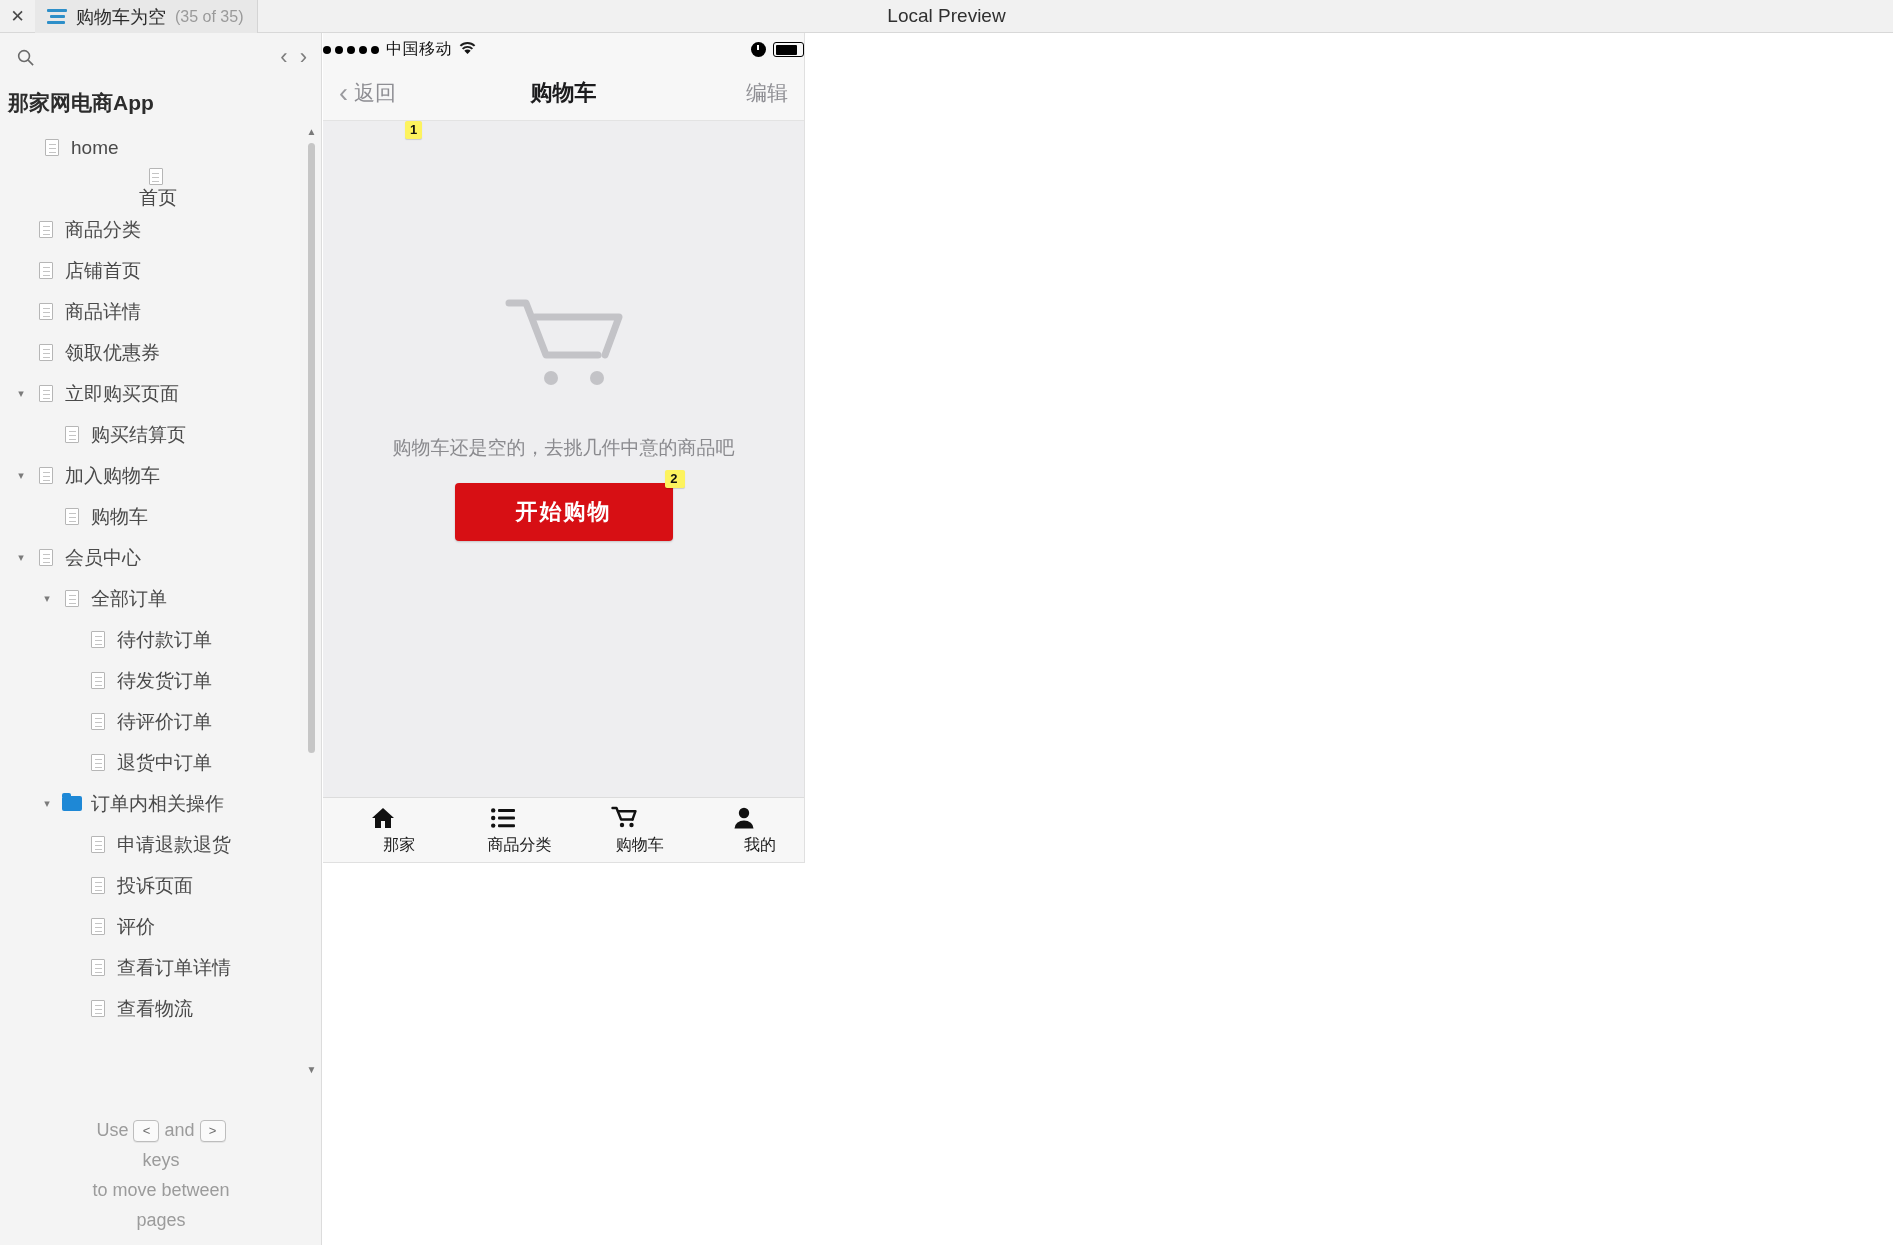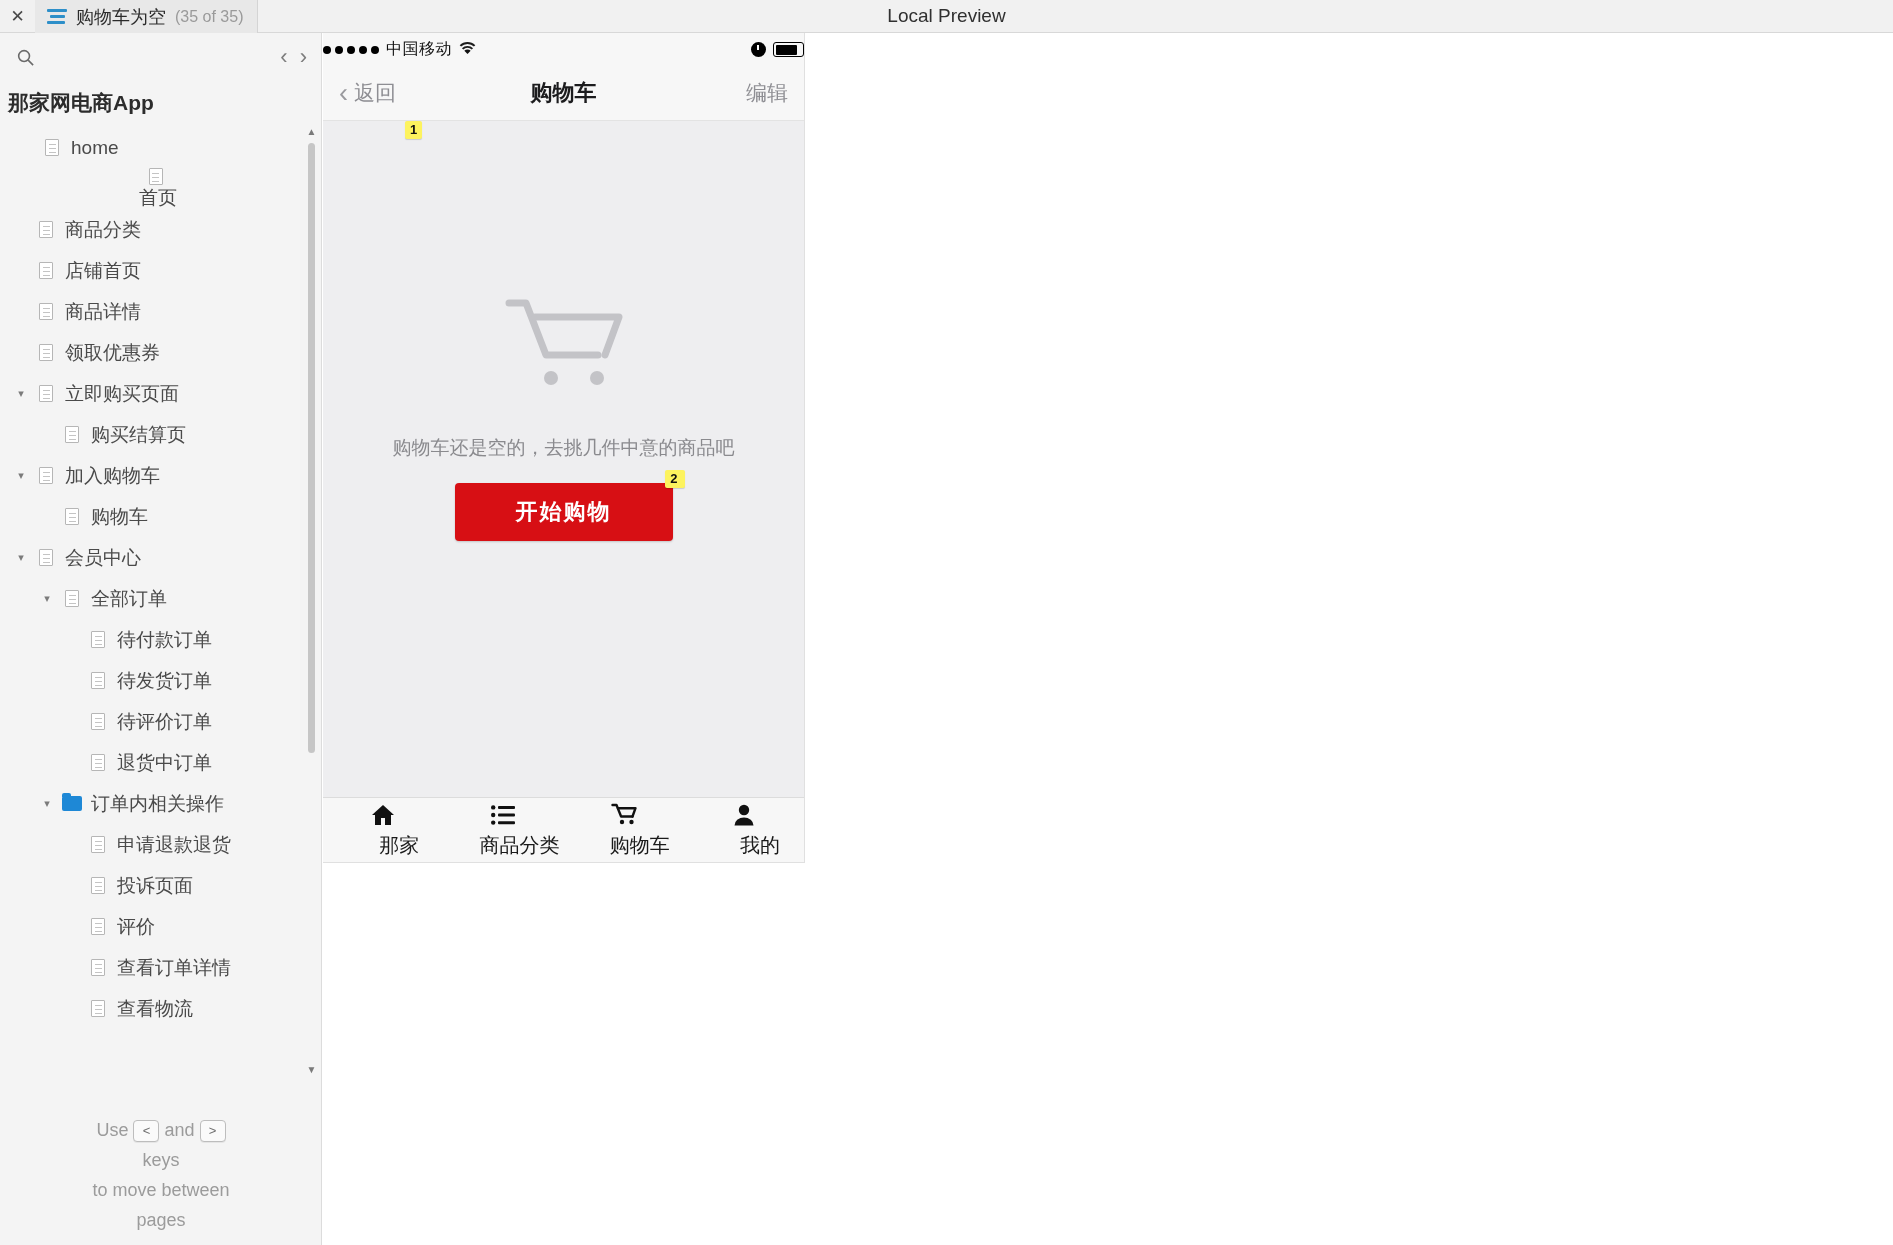--- a/index.html
+++ b/index.html
@@ -188,21 +188,21 @@
   #marker-nav { position: absolute; left: 82px; top: 55px; }
 
   #tabbar {
     height: 66px; background: #f7f7f7; border-top: 1px solid #dcdcdc;
     display: flex; align-items: center;
   }
   .tabitem {
     flex: 1; display: flex; flex-direction: column; align-items: center;
     justify-content: center; gap: 5px; cursor: pointer; color: #1a1a1a;
   }
-  .tabitem .tlab { font-size: 20px; margin-left: 32px; }
+  .tabitem .tlab { font-size: 16px; margin-left: 32px; }
   .tabicon { height: 24px; display: flex; align-items: center; }
 
   
   #canvas {
     position: absolute; left: 806px; top: 33px;
     width: 1087px; height: 1212px; background: #ffffff;
   }
 </style>
 </head>
 <body>

